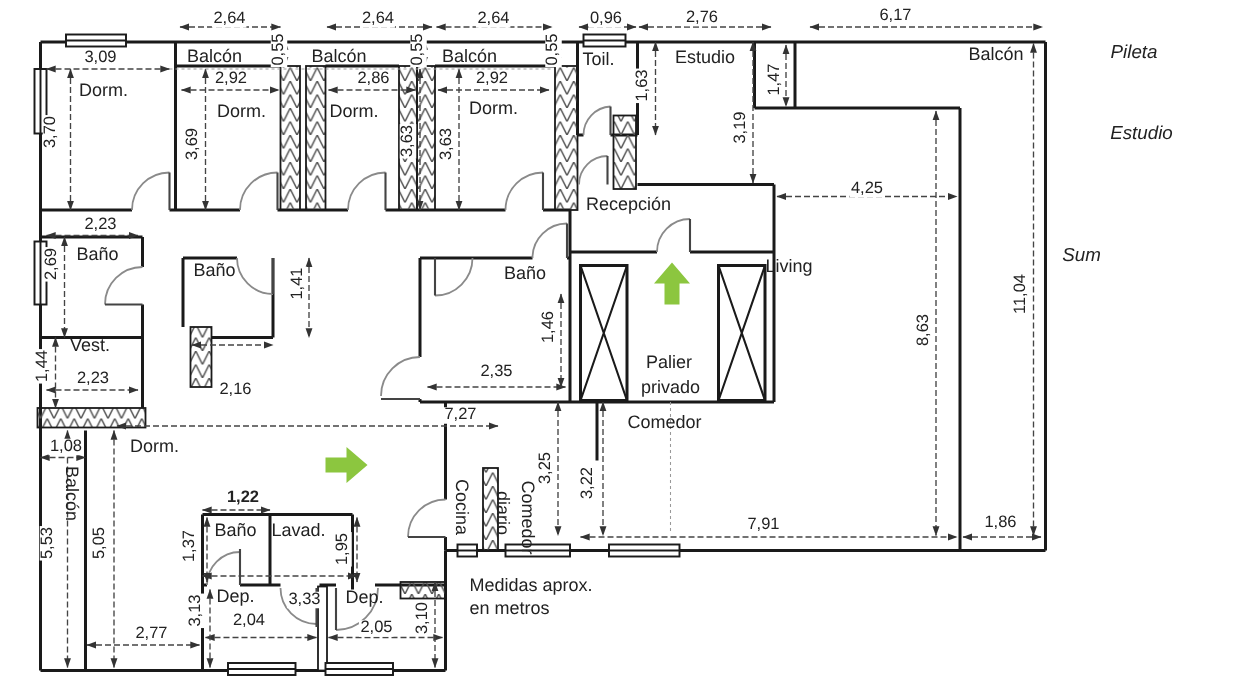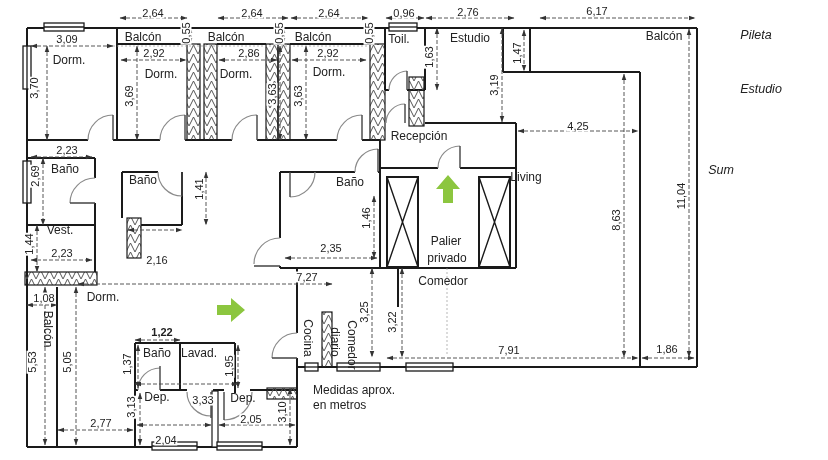--- a/index.html
+++ b/index.html
@@ -242,20 +242,20 @@
       <span class="lbl dim" style="left: 667px; top: 349px; transform: translate(-50%, -50%);">1,86</span>
       <span class="lbl dim" style="left: 162px; top: 332px; transform: translate(-50%, -50%); font-weight: bold;">1,22</span>
       <span class="lbl room" style="left: 157px; top: 353px; transform: translate(-50%, -50%);">Baño</span>
       <span class="lbl room" style="left: 199px; top: 353px; transform: translate(-50%, -50%);">Lavad.</span>
       <span class="lbl dim" style="left: 127px; top: 364px; transform: translate(-50%, -50%) rotate(-90deg);">1,37</span>
       <span class="lbl dim" style="left: 203px; top: 376px; transform: translate(-50%, -50%); margin-top: 24px;">3,33</span>
       <span class="lbl dim" style="left: 229px; top: 366px; transform: translate(-50%, -50%) rotate(-90deg);">1,95</span>
       <span class="lbl room" style="left: 157px; top: 397px; transform: translate(-50%, -50%);">Dep.</span>
       <span class="lbl room" style="left: 243px; top: 398px; transform: translate(-50%, -50%);">Dep.</span>
       <span class="lbl dim" style="left: 131px; top: 407px; transform: translate(-50%, -50%) rotate(-90deg);">3,13</span>
-      <span class="lbl dim" style="left: 166px; top: 440px; transform: translate(-50%, -50%);">2,04</span>
+      <span class="lbl dim" style="left: 166px; top: 414px; transform: translate(-50%, -50%);">2,04</span>
       <span class="lbl dim" style="left: 251px; top: 419px; transform: translate(-50%, -50%);">2,05</span>
       <span class="lbl dim" style="left: 282px; top: 412px; transform: translate(-50%, -50%) rotate(-90deg);">3,10</span>
       <span class="lbl dim" style="left: 101px; top: 423px; transform: translate(-50%, -50%);">2,77</span>
       <span class="lbl note" style="left: 313px; top: 390px; transform: translate(0px, -50%);">Medidas aprox.</span>
       <span class="lbl note" style="left: 313px; top: 405px; transform: translate(0px, -50%);">en metros</span>
     </div>
 </div>
 
 </body></html>

